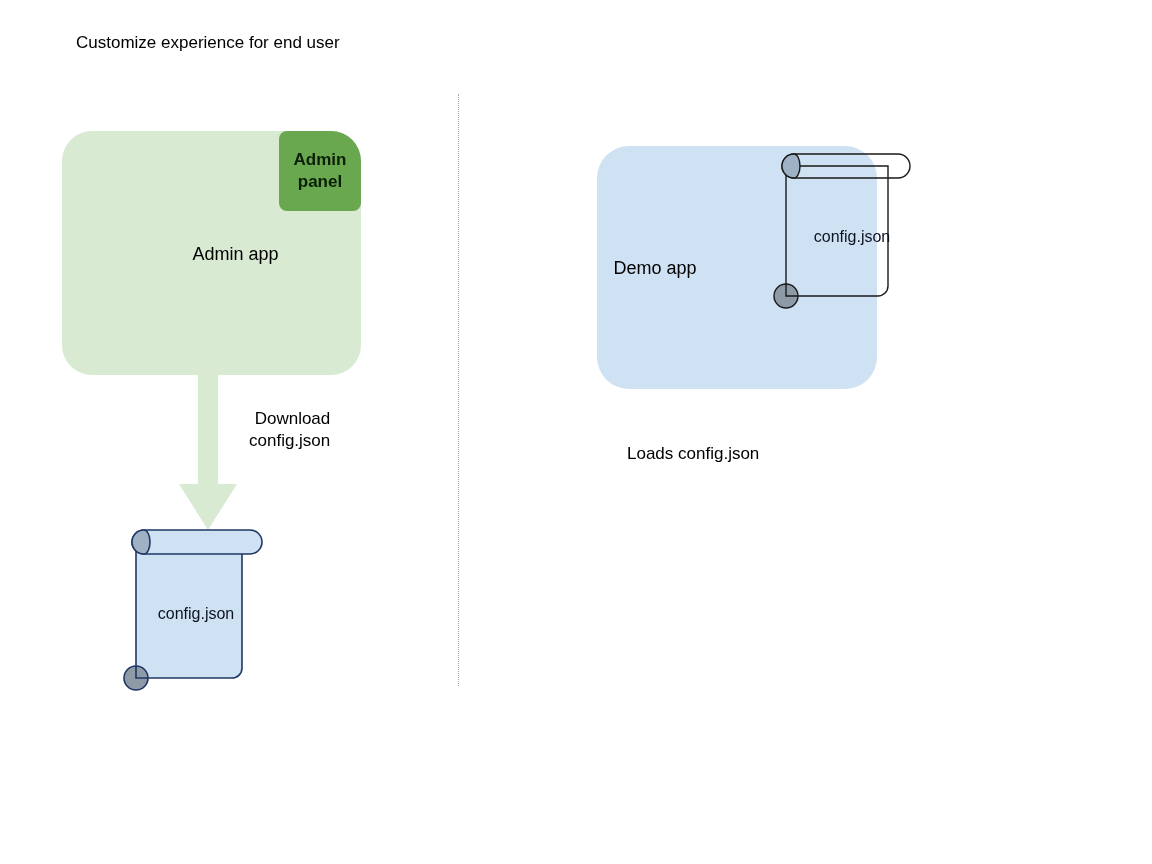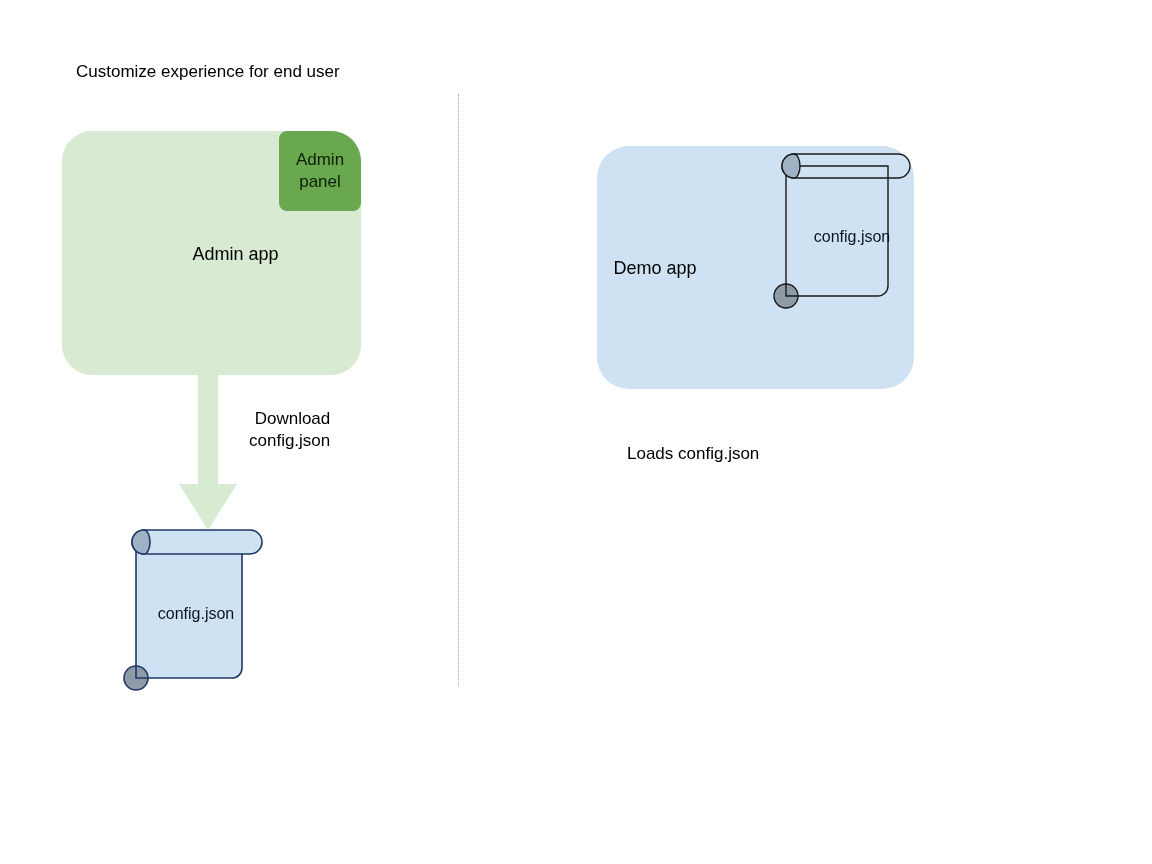--- a/index.html
+++ b/index.html
@@ -27,21 +27,21 @@
   .lbl {
     position: absolute;
     font-size: 17px;
     line-height: 22px;
     color: #000000;
     white-space: pre;
     text-align: center;
   }
 
   
-  #heading-left  { left: 76px;  top: 61px; }
+  #heading-left  { left: 76px;  top: 32px; }
   #heading-right { left: 604px; top: 48px; }
 
   
   .divider {
     position: absolute;
     left: 458px;
     top: 94px;
     width: 0;
     height: 592px;
     border-left: 1.6px dotted #b0a6a6;
@@ -55,21 +55,21 @@
   #admin-app-card {
     left: 62px;
     top: 131px;
     width: 299px;
     height: 244px;
     background: #d9ead3;
   }
   #demo-app-card {
     left: 597px;
     top: 146px;
-    width: 317px;
+    width: 280px;
     height: 243px;
     background: #cfe2f3;
     border-radius: 32px;
   }
   .app-card-label {
     position: absolute;
     width: 100%;
     text-align: center;
     font-size: 18px;
     color: #000;
@@ -86,20 +86,21 @@
     height: 80px;
     background: #6aa84f;
     border-radius: 8px 30px 8px 8px;
     display: flex;
     align-items: center;
     justify-content: center;
     text-align: center;
     font-size: 17px;
     line-height: 22px;
     color: #0b1f07;
+    font-weight: bold;
   }
   #admin-panel .txt { white-space: pre; }
 
   
   #download-arrow {
     position: absolute;
     left: 179px;
     top: 372px;
     width: 58px;
     height: 158px;

